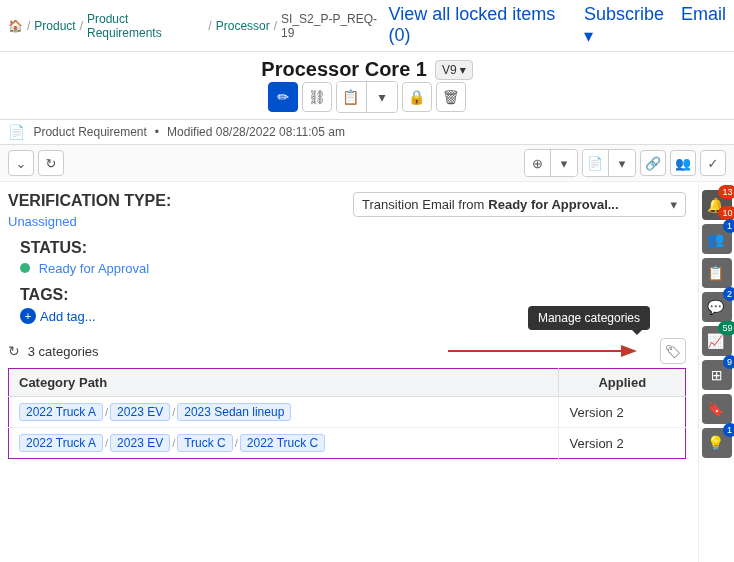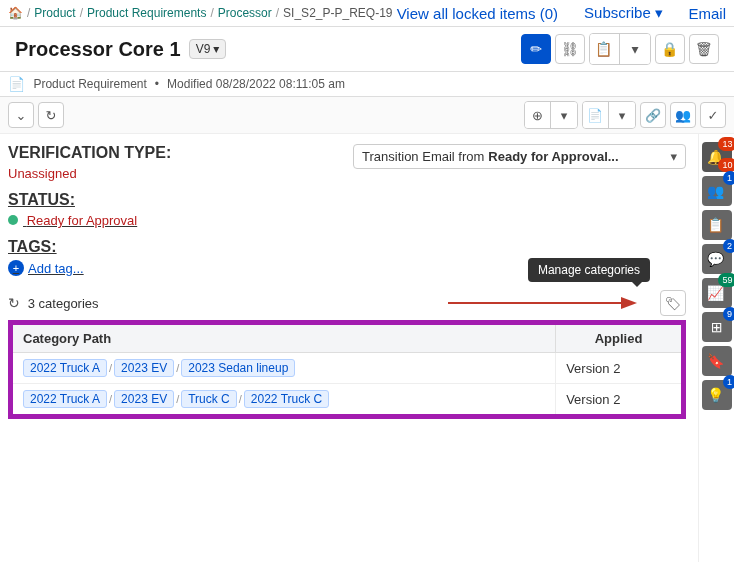--- a/index.html
+++ b/index.html
@@ -27,33 +27,34 @@
     }
     .breadcrumb-left {
       display: flex;
       align-items: center;
       gap: 4px;
     }
     .breadcrumb-sep { color: #999; }
     .breadcrumb-link { color: #0f766e; cursor: pointer; }
     .breadcrumb-right {
       display: flex;
-      align-items: flex-end;
-      gap: 26px;
-      font-size: 15px;
+      align-items: flex-start;
+      gap: 4px;
+      font-size: 18px;
     }
     .breadcrumb-right span { color: #0052cc; cursor: pointer; }
 
     
     .title-bar {
       display: flex;
       align-items: center;
       justify-content: space-between;
-      padding: 6px 15px;
+      padding: 6px 8px;
       border-bottom: 1px solid #ddd;
+      flex-direction: column;
     }
     .title-left {
       display: flex;
       align-items: center;
       gap: 8px;
     }
     .title-text {
       font-size: 20px;
       font-weight: 600;
       color: #1a1a1a;
@@ -163,33 +164,32 @@
       border-right: 1px solid #ccc;
     }
     .toolbar-btn-group .toolbar-btn:last-child { border-right: none; }
     .main-content {
       flex: 1;
       padding-right: 4px;
     }
 
     
     .field-section {
-      margin: 10px 0;
-      text-decoration: underline;
+      margin: 10px 12px;
     }
     .field-label {
       font-weight: 700;
       font-size: 16px;
       color: #333;
       margin-bottom: 4px;
       text-transform: uppercase;
     }
     .field-value {
       font-size: 13px;
-      color: #b91c1c;
+      color: #3b82f6;
     }
 
     
     .verification-row {
       display: flex;
       align-items: flex-start;
       gap: 12px;
       margin: 10px 0;
     }
     .verification-left { flex: 1; }
@@ -293,21 +293,21 @@
       height: 0;
       border-left: 5px solid transparent;
       border-right: 5px solid transparent;
       border-top: 5px solid #333;
     }
 
     
     .cat-table {
       width: 100%;
       border-collapse: collapse;
-      border: 5px solid #a21caf;
+      border: 1px solid #a21caf;
       font-size: 13px;
     }
     .cat-table th {
       background: #f4f5f7;
       padding: 6px 10px;
       text-align: left;
       font-weight: 600;
       border-bottom: 1px solid #ddd;
       border-right: 1px solid #ddd;
       font-size: 13px;

